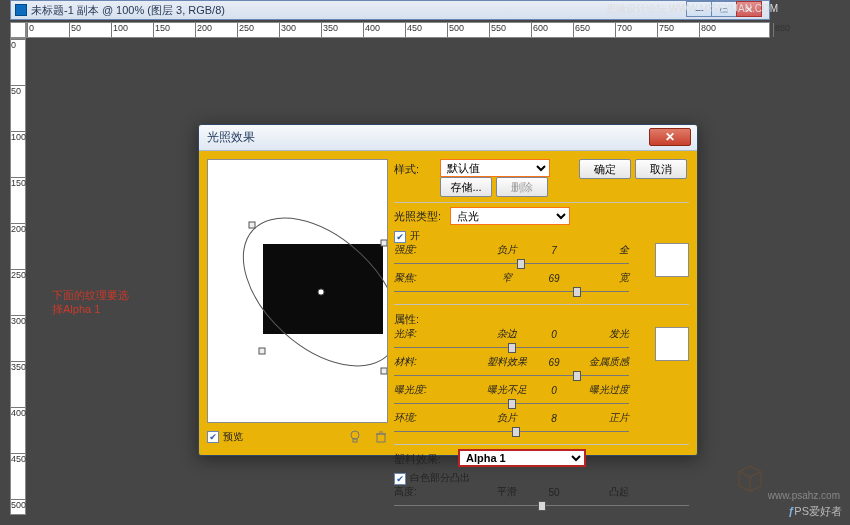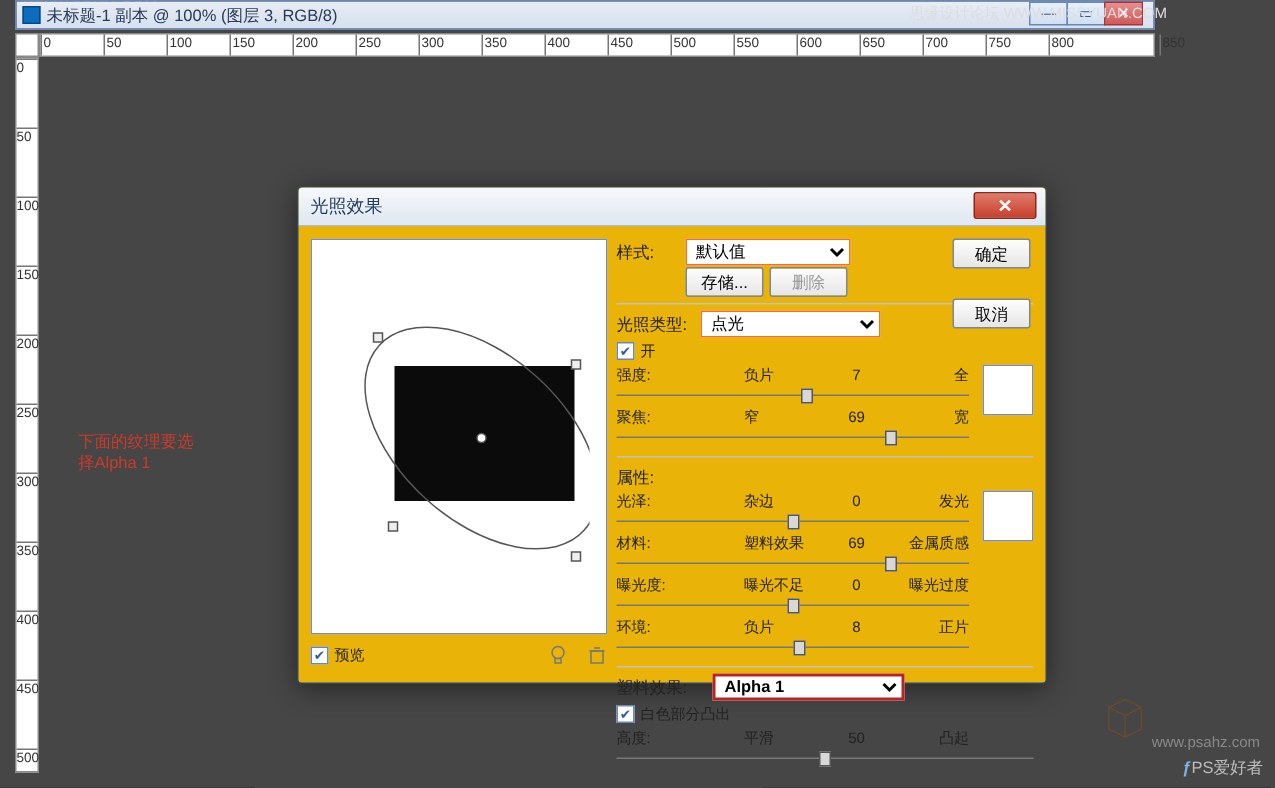--- a/index.html
+++ b/index.html
@@ -39,43 +39,43 @@
   .dlg-body { display:flex; padding:8px; gap:6px; height:calc(100% - 26px); }
   .preview-pane{ position:relative; width:200px; display:flex; flex-direction:column; }
   .preview-box{ flex:1; background:#fff; border:1px solid #8c8c8c; position:relative; overflow:hidden;}
   .preview-canvas{ position:absolute; left:15px; top:12px; width:170px; height:230px;}
   .black-rect { position:absolute; left:40px; top:72px; width:120px; height:90px; background:#0b0b0b;}
   .preview-footer{ height:24px; display:flex; align-items:center; gap:4px; padding-top:4px;}
   .chk{ width:12px;height:12px;border:1px solid #6b87b3;background:#fff;display:inline-flex;align-items:center;justify-content:center;font-size:9px;color:#2a5da8;}
   .bulb{ margin-left:auto; width:14px;height:14px;}
   .trash{ margin-left:8px; width:14px;height:14px;}
   .settings{ flex:1; display:flex; flex-direction:column; gap:2px; }
-  .row{ display:flex; align-items:center; gap:4px; min-height:18px;}
+  .row{ display:flex; align-items:flex-end; gap:4px; min-height:18px;}
   .lbl{ width:52px; text-align:left; color:#222; font-size:11px;}
   .lbl-sm{ width:42px;}
   select.sel, input.txt { height:18px; border:1px solid #f97316; background:#fff; font-size:11px; padding:0 2px;}
   .sel.style { width:110px; }
   .btn{ height:20px; min-width:52px; padding:0 6px; border:1px solid #7e8894;
     background:linear-gradient(#fdfdfd,#e6e6e6); border-radius:2px; font-size:11px; display:inline-flex;align-items:center;justify-content:center;}
   .btn.disabled{ color:#999; }
-  .right-btns{ position:absolute; right:10px; top:34px; display:flex; flex-direction:column; gap:20px;}
+  .right-btns{ position:absolute; right:10px; top:34px; display:flex; flex-direction:row; gap:4px;}
   .group{ border-top:1px solid #c3c3bb; margin-top:3px; padding-top:4px;}
   .slider-row{ display:flex; align-items:center; gap:4px; font-size:10px; color:#222;}
   .slider-row .name{ width:52px;}
-  .slider-row .left-lbl{ width:56px; text-align:left;margin-left:29px;}
+  .slider-row .left-lbl{ width:56px; text-align:center;margin-left:29px;}
   .slider-row .right-lbl{ width:56px; text-align:right;}
   .slider-row .val{ width:30px; text-align:center;}
   .slider-track{ flex:1; height:14px; position:relative;}
   .slider-track::before{content:"";position:absolute;left:0;right:0;top:6px;height:1px;background:#777;}
   .slider-thumb{position:absolute;top:2px;width:8px;height:10px;background:#d8d8d8;border:1px solid #555;transform:translateX(-50%);}
   .swatch{ width:34px;height:34px;border:1px solid #8c8c8c;background:#fff; margin-left:6px;}
   .sel.tex{ width:128px; font-weight:bold; color:#000;}
   .tex-highlight{ border:2px solid #b22 !important;}
   .lighttype-row{ display:flex; align-items:center; gap:4px;}
-  .flex-g{display:flex; gap:3px;}
+  .flex-g{display:flex; gap:20px;font-style:italic;}
   .minor{ font-size:10px; color:#222;}
 </style>
 </head>
 <body>
 
 <div class="app-frame">
 
   <div class="watermark-top">WWW.3DUX.COM</div>
 
   <div class="title-bar">

